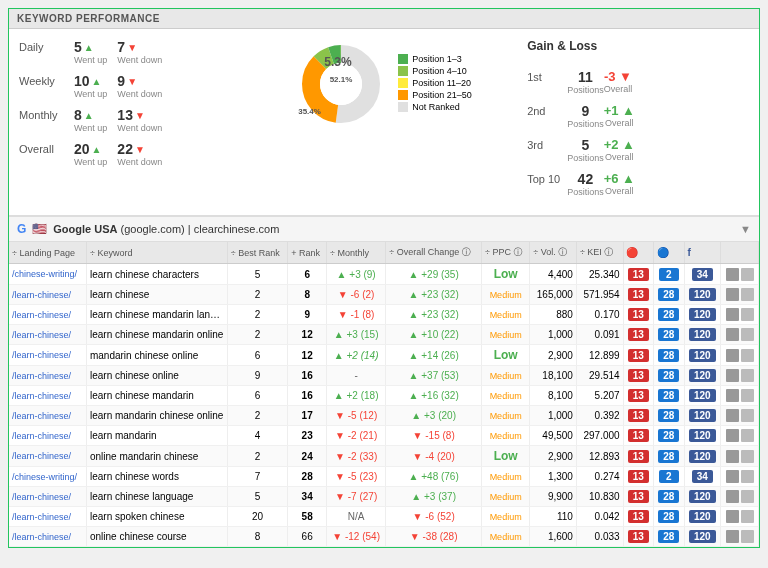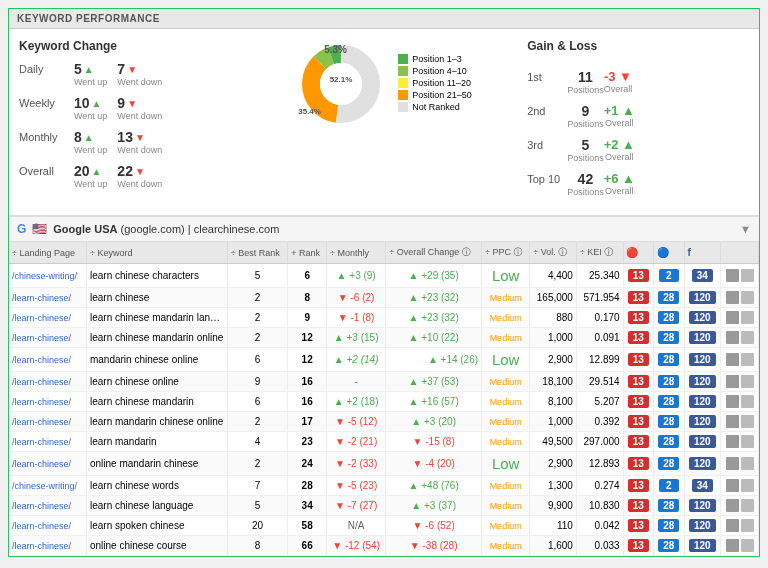--- a/index.html
+++ b/index.html
@@ -51,41 +51,40 @@
     thead tr { background: #e8e8e8; }
     th { padding: 4px 3px; text-align: left; font-weight: normal; color: #555; border-right: 1px solid #ddd; border-bottom: 1px solid #ccc; white-space: nowrap; font-size: 9px; cursor: pointer; }
     td { padding: 3px 3px; border-right: 1px solid #eee; border-bottom: 1px solid #f0f0f0; vertical-align: middle; }
     tr:nth-child(even) { background: #fafafa; }
 
     .td-landing { color: #3366cc; max-width: 90px; overflow: hidden; text-overflow: ellipsis; white-space: nowrap; font-size: 9px; }
     .td-keyword { max-width: 130px; overflow: hidden; text-overflow: ellipsis; white-space: nowrap; font-size: 10px; }
     .td-center { text-align: center; }
     .td-right { text-align: right; }
     .medium-badge { color: #f90; font-size: 9px; }
-    .low-badge { color: #4caf50; font-size: 15px; }
+    .low-badge { color: #4caf50; font-size: 12px; font-weight: bold; }
 
     .red-badge { background: #d32f2f; color: #fff; padding: 1px 5px; border-radius: 2px; font-weight: bold; font-size: 10px; display: inline-block; min-width: 20px; text-align: center; }
     .blue-badge { background: #1976d2; color: #fff; padding: 1px 5px; border-radius: 2px; font-weight: bold; font-size: 10px; display: inline-block; min-width: 20px; text-align: center; }
     .fb-badge { background: #3b5998; color: #fff; padding: 1px 5px; border-radius: 2px; font-weight: bold; font-size: 10px; display: inline-block; min-width: 20px; text-align: center; }
 
     .icon-cell { display: flex; gap: 2px; align-items: center; justify-content: center; }
     .mini-icon { width: 14px; height: 14px; background: #888; border-radius: 1px; display: inline-block; }
     .mini-icon.chart { background: #666; }
   </style>
 </head>
 <body>
 
 <div class="main-container">
 
   <div class="top-header">KEYWORD PERFORMANCE</div>
 
   <div class="top-content">
 
     <div class="keyword-change">
-      <h3>Keyword Change</h3>
       <div id="kc-rows">
           <div class="kc-row">
     <span class="kc-label">Daily</span>
     <div class="kc-val">
       <div class="kc-item">
         <div class="kc-num">
           5 <span class="arrow-up">▲</span>
         </div>
         <div class="kc-sub">Went up</div>
       </div>
@@ -160,21 +159,21 @@
             <circle cx="45" cy="45" r="30" fill="none" stroke="#ff9800" stroke-width="18" stroke-dasharray="66.7 188.5" stroke-dashoffset="-98.2" transform="rotate(-90 45 45)"></circle>
             <circle cx="45" cy="45" r="30" fill="none" stroke="#8bc34a" stroke-width="18" stroke-dasharray="13.2 188.5" stroke-dashoffset="-164.9" transform="rotate(-90 45 45)"></circle>
             <circle cx="45" cy="45" r="30" fill="none" stroke="#4caf50" stroke-width="18" stroke-dasharray="10.0 188.5" stroke-dashoffset="-178.1" transform="rotate(-90 45 45)"></circle>
             <circle cx="45" cy="45" r="30" fill="none" stroke="#ffeb3b" stroke-width="18" stroke-dasharray="1.0 188.5" stroke-dashoffset="-188.1" transform="rotate(-90 45 45)"></circle>
 
             <circle cx="45" cy="45" r="21" fill="white"></circle>
             <text x="45" y="43" text-anchor="middle" font-size="8" font-weight="bold" fill="#555">52.1%</text>
           </svg>
           
           <div style="position:absolute;top:68px;left:2px;font-size:8px;font-weight:bold;color:#555;">35.4%</div>
-          <div style="position:absolute;top:5px;left:28px;font-size:10px;font-weight:bold;color:#555;">5.3%</div>
+          <div style="position:absolute;top:16px;left:28px;font-size:12px;font-weight:bold;color:#555;">5.3%</div>
         </div>
         <div class="legend" id="legend-items">
             <div class="legend-item">
     <div class="legend-dot" style="background:#4caf50;"></div>
     <span>Position 1–3</span>
   </div>
             <div class="legend-item">
     <div class="legend-dot" style="background:#8bc34a;"></div>
     <span>Position 4–10</span>
   </div>
@@ -372,21 +371,21 @@
         <div class="mini-icon" style="background:#bbb;width:13px;height:13px;border-radius:1px;"></div>
       </div>
     </td>
   </tr>
             <tr>
     <td class="td-landing">/learn-chinese/</td>
     <td class="td-keyword">mandarin chinese online</td>
     <td class="td-center">6</td>
     <td class="td-center" style="font-weight:bold;">12</td>
     <td class="td-center" style="color:#4caf50;font-style:italic;">▲ +2 (14)</td>
-    <td class="td-center" style="color:#4caf50;text-align:right;">▲ +14 (26)</td>
+    <td class="td-center" style="color:#4caf50;">▲ +14 (26)</td>
     <td class="td-center low-badge">Low</td>
     <td class="td-right">2,900</td>
     <td class="td-right">12.899</td>
     <td class="td-center"><span class="red-badge">13</span></td>
     <td class="td-center"><span class="blue-badge">28</span></td>
     <td class="td-center"><span class="fb-badge">120</span></td>
     <td class="td-center">
       <div class="icon-cell">
         <div class="mini-icon chart" style="background:#999;width:13px;height:13px;border-radius:1px;"></div>
         <div class="mini-icon" style="background:#bbb;width:13px;height:13px;border-radius:1px;"></div>
@@ -412,21 +411,21 @@
         <div class="mini-icon" style="background:#bbb;width:13px;height:13px;border-radius:1px;"></div>
       </div>
     </td>
   </tr>
             <tr>
     <td class="td-landing">/learn-chinese/</td>
     <td class="td-keyword">learn chinese mandarin</td>
     <td class="td-center">6</td>
     <td class="td-center" style="font-weight:bold;">16</td>
     <td class="td-center" style="color:#4caf50;">▲ +2 (18)</td>
-    <td class="td-center" style="color:#4caf50;">▲ +16 (57)</td>
+    <td class="td-center" style="color:#4caf50;">▲ +16 (32)</td>
     <td class="td-center medium-badge">Medium</td>
     <td class="td-right">8,100</td>
     <td class="td-right">5.207</td>
     <td class="td-center"><span class="red-badge">13</span></td>
     <td class="td-center"><span class="blue-badge">28</span></td>
     <td class="td-center"><span class="fb-badge">120</span></td>
     <td class="td-center">
       <div class="icon-cell">
         <div class="mini-icon chart" style="background:#999;width:13px;height:13px;border-radius:1px;"></div>
         <div class="mini-icon" style="background:#bbb;width:13px;height:13px;border-radius:1px;"></div>
@@ -550,21 +549,21 @@
       <div class="icon-cell">
         <div class="mini-icon chart" style="background:#999;width:13px;height:13px;border-radius:1px;"></div>
         <div class="mini-icon" style="background:#bbb;width:13px;height:13px;border-radius:1px;"></div>
       </div>
     </td>
   </tr>
             <tr>
     <td class="td-landing">/learn-chinese/</td>
     <td class="td-keyword">online chinese course</td>
     <td class="td-center">8</td>
-    <td class="td-center" style="font-weight:bold;margin-top:16px;">66</td>
+    <td class="td-center" style="font-weight:normal;margin-top:16px;">66</td>
     <td class="td-center" style="color:#f44336;">▼ -12 (54)</td>
     <td class="td-center" style="color:#f44336;">▼ -38 (28)</td>
     <td class="td-center medium-badge">Medium</td>
     <td class="td-right">1,600</td>
     <td class="td-right">0.033</td>
     <td class="td-center"><span class="red-badge">13</span></td>
     <td class="td-center"><span class="blue-badge">28</span></td>
     <td class="td-center"><span class="fb-badge">120</span></td>
     <td class="td-center">
       <div class="icon-cell">

